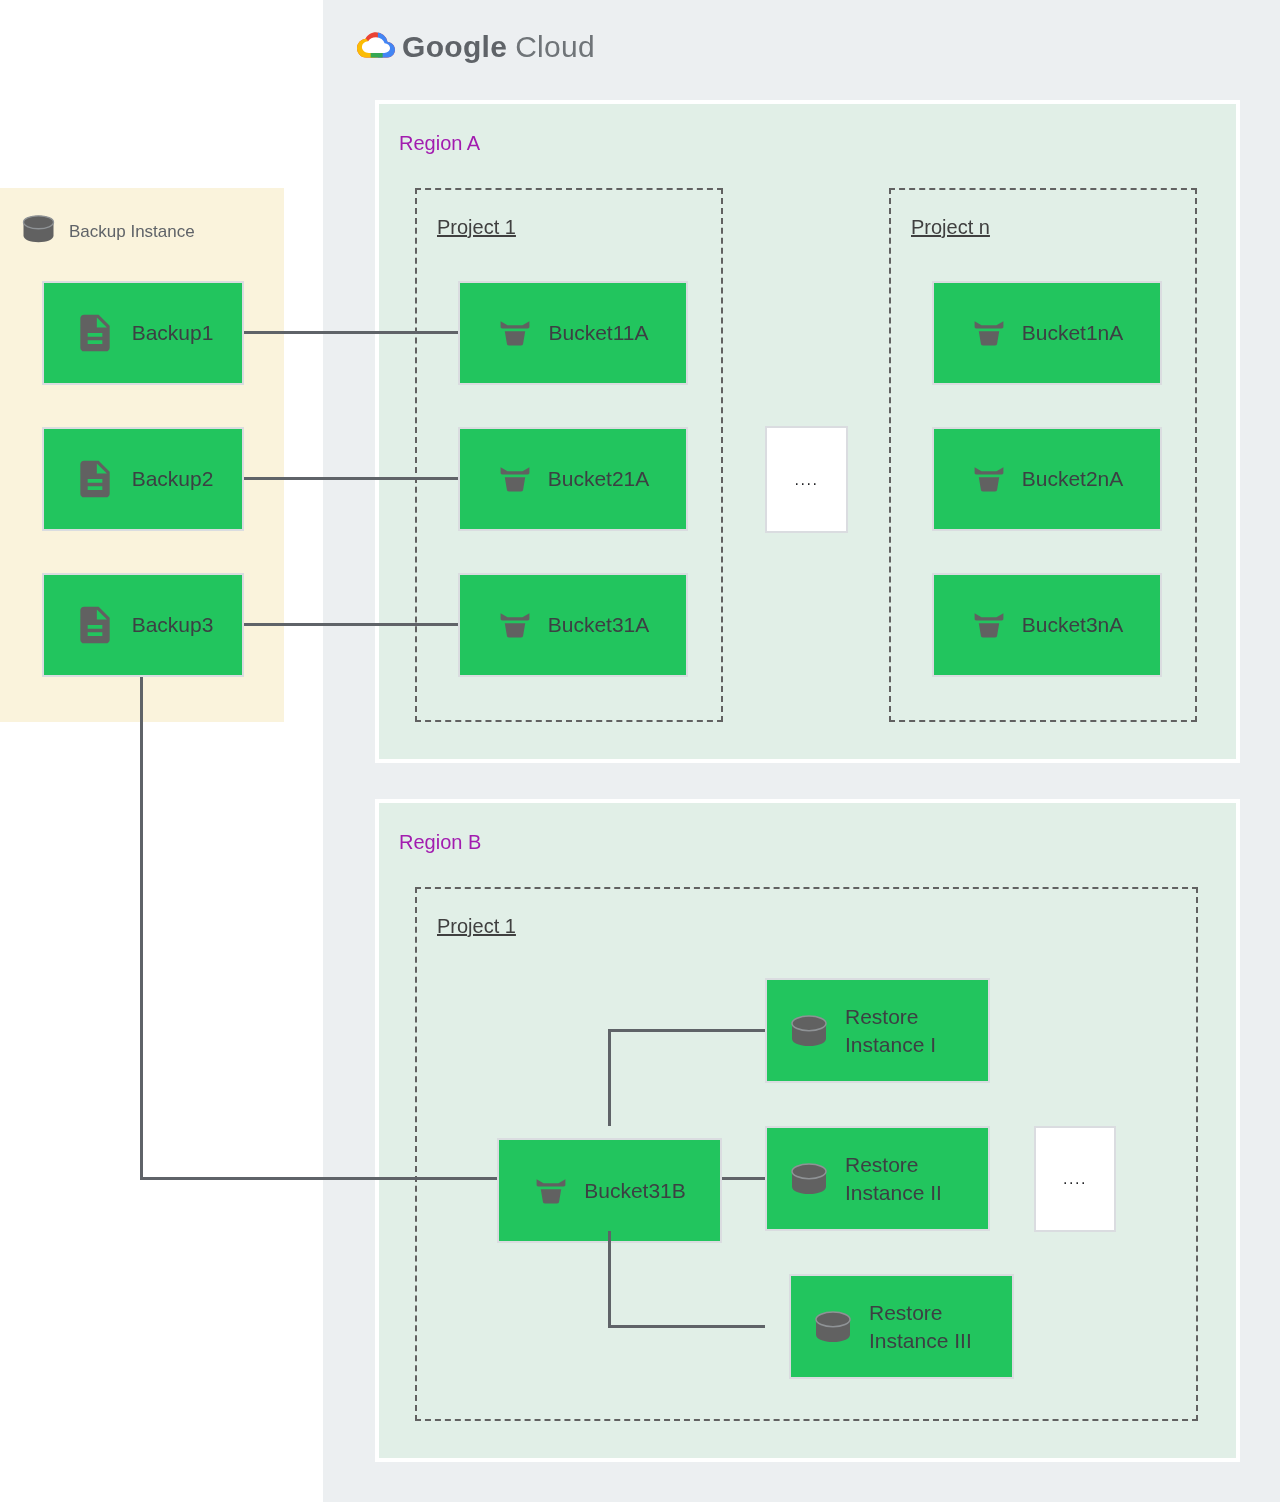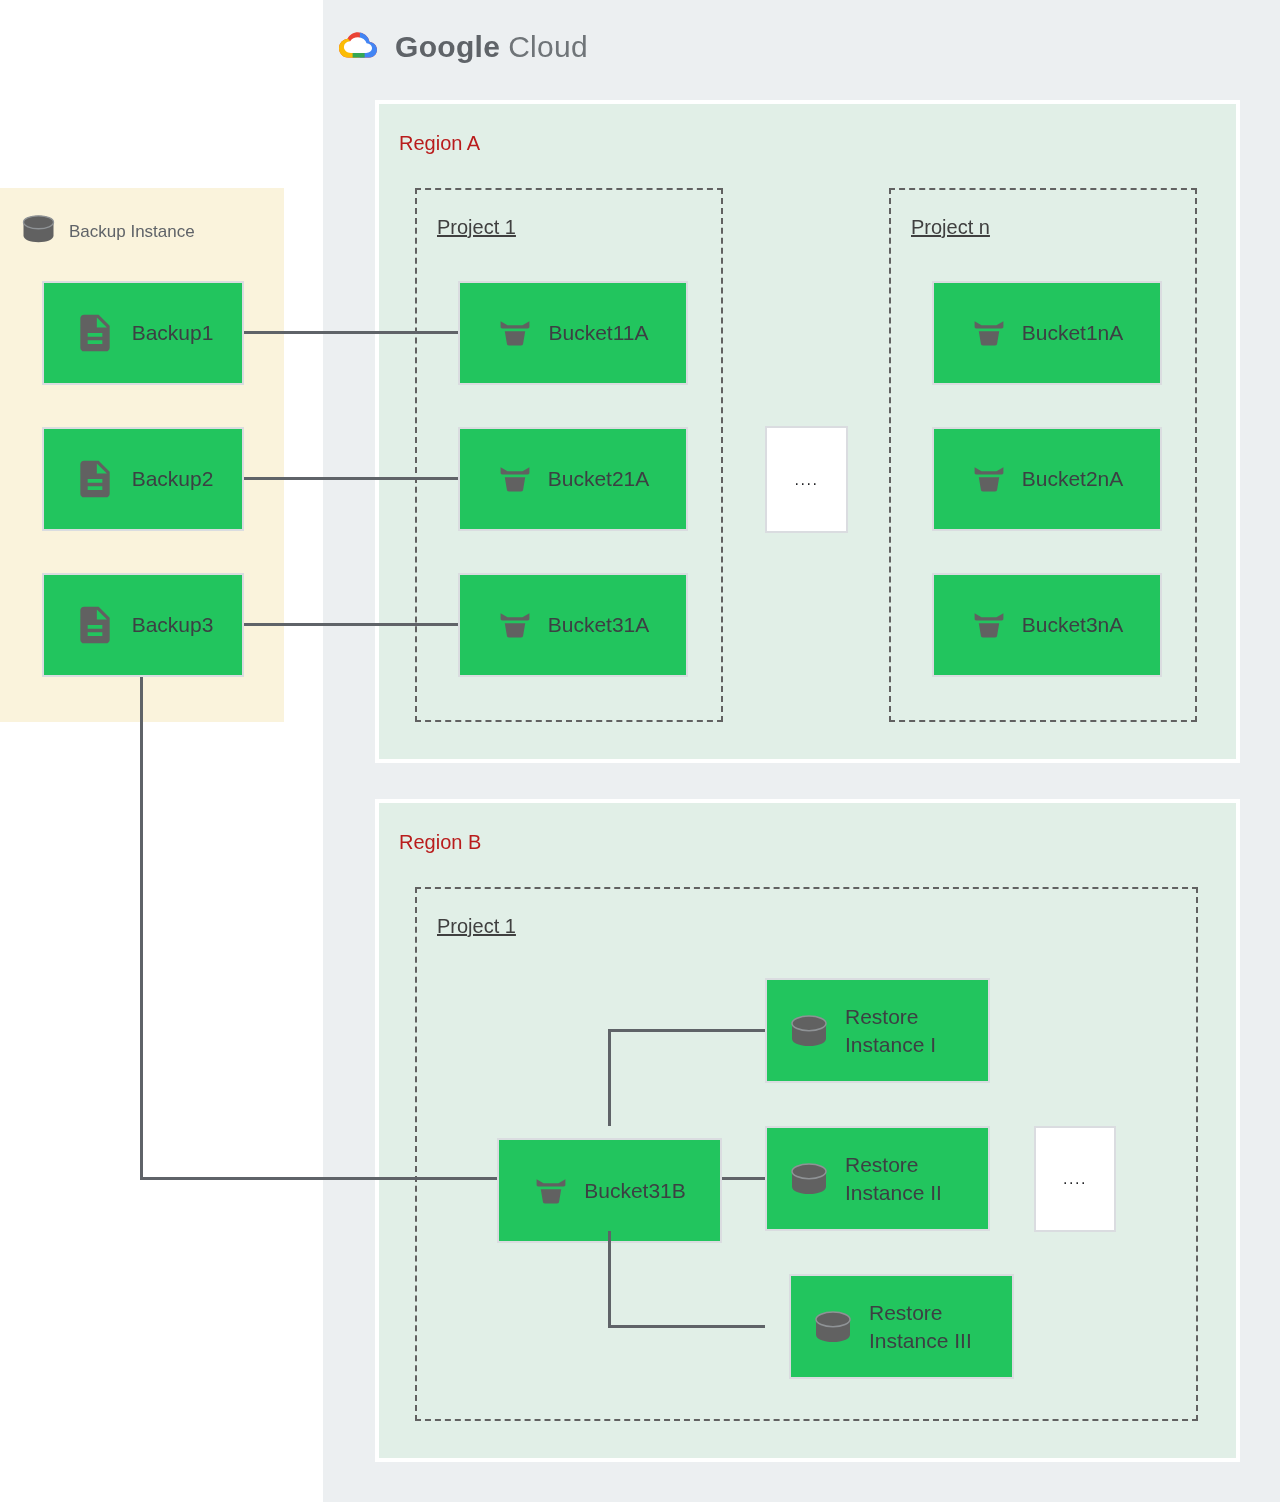--- a/index.html
+++ b/index.html
@@ -1,28 +1,28 @@
 <!DOCTYPE html>
 <html><head>
 <meta charset="utf-8">
 <style>
   html,body { margin:0; padding:0; background:#ffffff; font-family:"Liberation Sans",sans-serif; }
   .canvas { position:relative; width:1280px; height:1502px; background:#ffffff; overflow:hidden; }
 
   .gcp-panel { position:absolute; left:323px; top:0; width:957px; height:1502px; background:#eceff1; }
 
-  .logo { position:absolute; left:12px; top:26px; display:flex; align-items:center; gap:14px; }
+  .logo { position:absolute; left:30px; top:26px; display:flex; align-items:center; gap:3px; }
   .logo-text { font-size:30px; letter-spacing:0.3px; }
   .logo-google { color:#5f6368; font-weight:700; }
   .logo-cloud { color:#6f7478; font-weight:400; margin-left:8px; }
 
   .region { position:absolute; left:52px; width:865px; height:663px; background:#e1efe7; border:4px solid #ffffff; box-sizing:border-box; }
   .region-a { top:100px; }
   .region-b { top:799px; }
-  .region-label { position:absolute; left:20px; top:28px; font-size:20px; color:#b91c1c; }
+  .region-label { position:absolute; left:20px; top:28px; font-size:20px; color:#a21caf; }
 
   .project { position:absolute; border:2px dashed #616161; box-sizing:border-box; }
   .project-label { position:absolute; left:20px; top:26px; font-size:20px; color:#404040;text-decoration:underline; }
 
   .node { position:absolute; background:#22c55e; border:2px solid #dadce0; box-sizing:border-box;
           display:flex; align-items:center; justify-content:center; gap:15px;
           color:#3c4043; font-size:21px; }
   .node .icon { flex:0 0 auto; display:flex; }
 
   .restore-text { width:122px; line-height:28px; }

